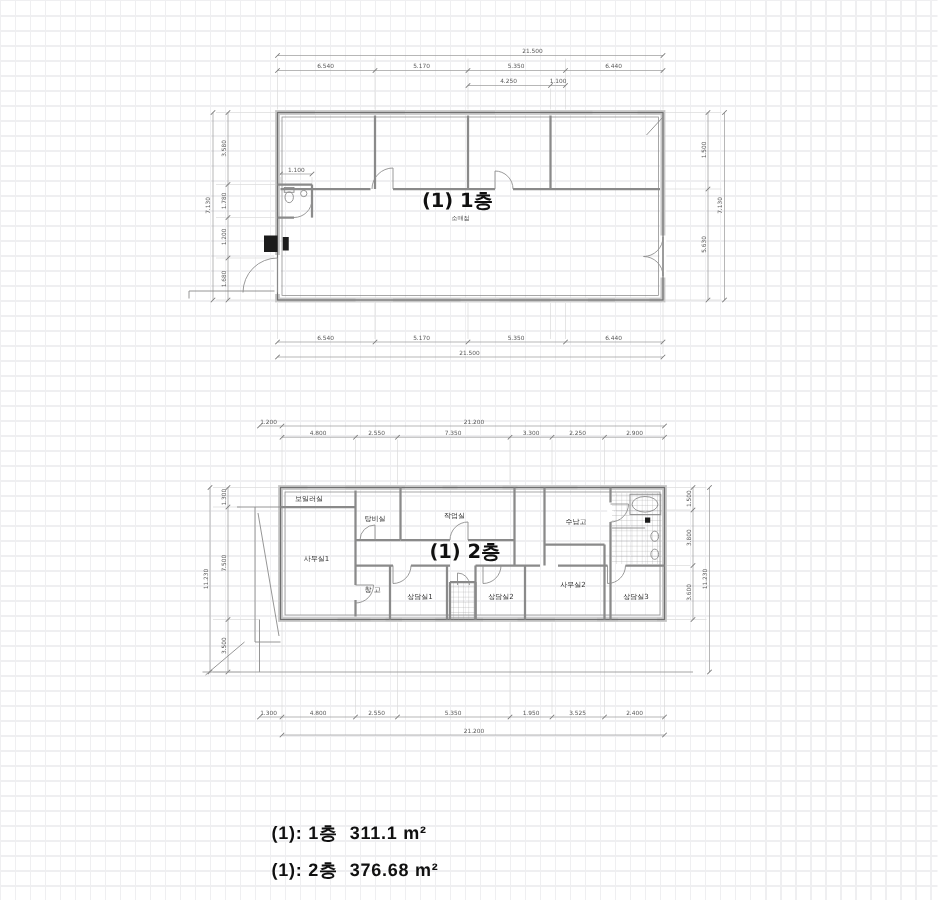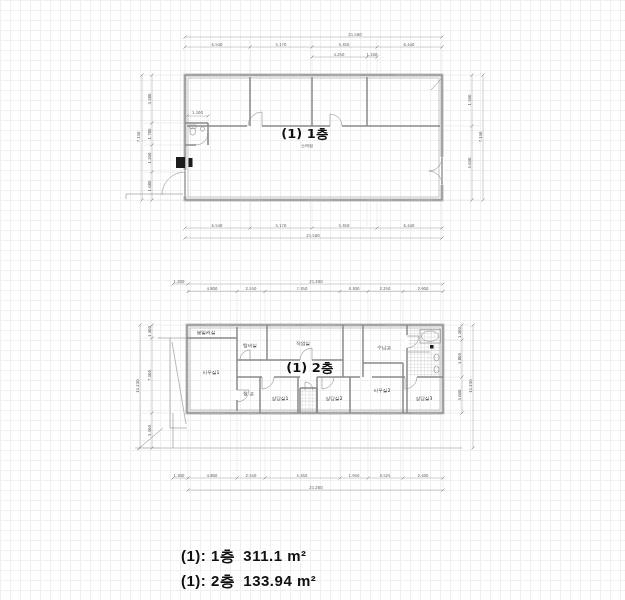--- a/index.html
+++ b/index.html
@@ -25,21 +25,21 @@
   .gnd{stroke:#9a9a9a;stroke-width:.6;fill:none}
   .dt{font:3.9px "DejaVu Sans",sans-serif;fill:#5a5a5a;text-anchor:middle}
   .rl{font:4.7px "DejaVu Sans",sans-serif;fill:#2e2e2e;text-anchor:middle}
   .ttl{font:bold 13px "DejaVu Sans",sans-serif;fill:#101010;text-anchor:middle}
   .sub{font:4px "DejaVu Sans",sans-serif;fill:#444;text-anchor:middle}
   .legend-title{
     position:absolute;left:248px;top:516px;width:122px;text-align:center;
     font-weight:bold;font-size:15px;letter-spacing:3px;color:#101010;
     border-bottom:1.4px solid #222;padding-bottom:3px;
   }
-  .legend-line{position:absolute;left:181px;font-size:15px;font-weight:600;color:#101010;letter-spacing:.5px;}
+  .legend-line{position:absolute;left:181px;font-size:12px;font-weight:600;color:#101010;letter-spacing:.5px;}
   .legend-line .area{margin-left:8px;}
   .ll1{top:547px}.ll2{top:572px}
 </style>
 </head>
 <body>
 
 <div class="page">
 
 <svg width="625" height="600" viewBox="0 0 625 600">
   <defs>
@@ -265,16 +265,16 @@
     </g>
 
     <text class="ttl" x="310" y="372">(1) 2층</text>
   </g>
 </svg>
 
 <div class="legend-line ll1">
   <span>(1): 1층</span><span class="area">311.1 m²</span>
 </div>
 <div class="legend-line ll2">
-  <span>(1): 2층</span><span class="area">133.94 m²</span>
+  <span>(1): 2층</span><span class="area">376.68 m²</span>
 </div>
 
 </div>
 
 </body></html>

